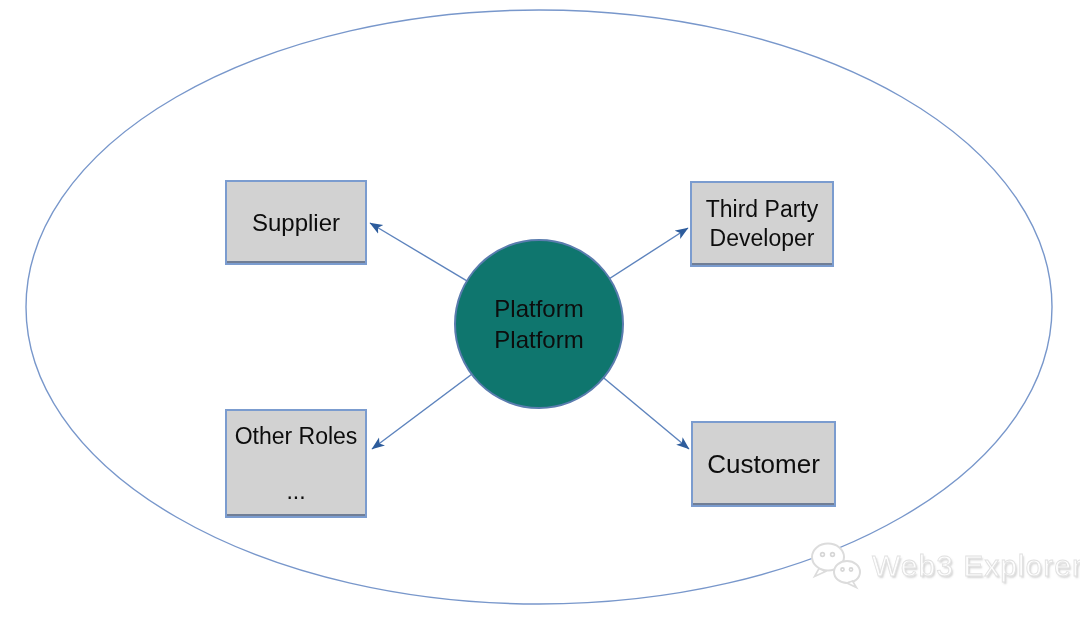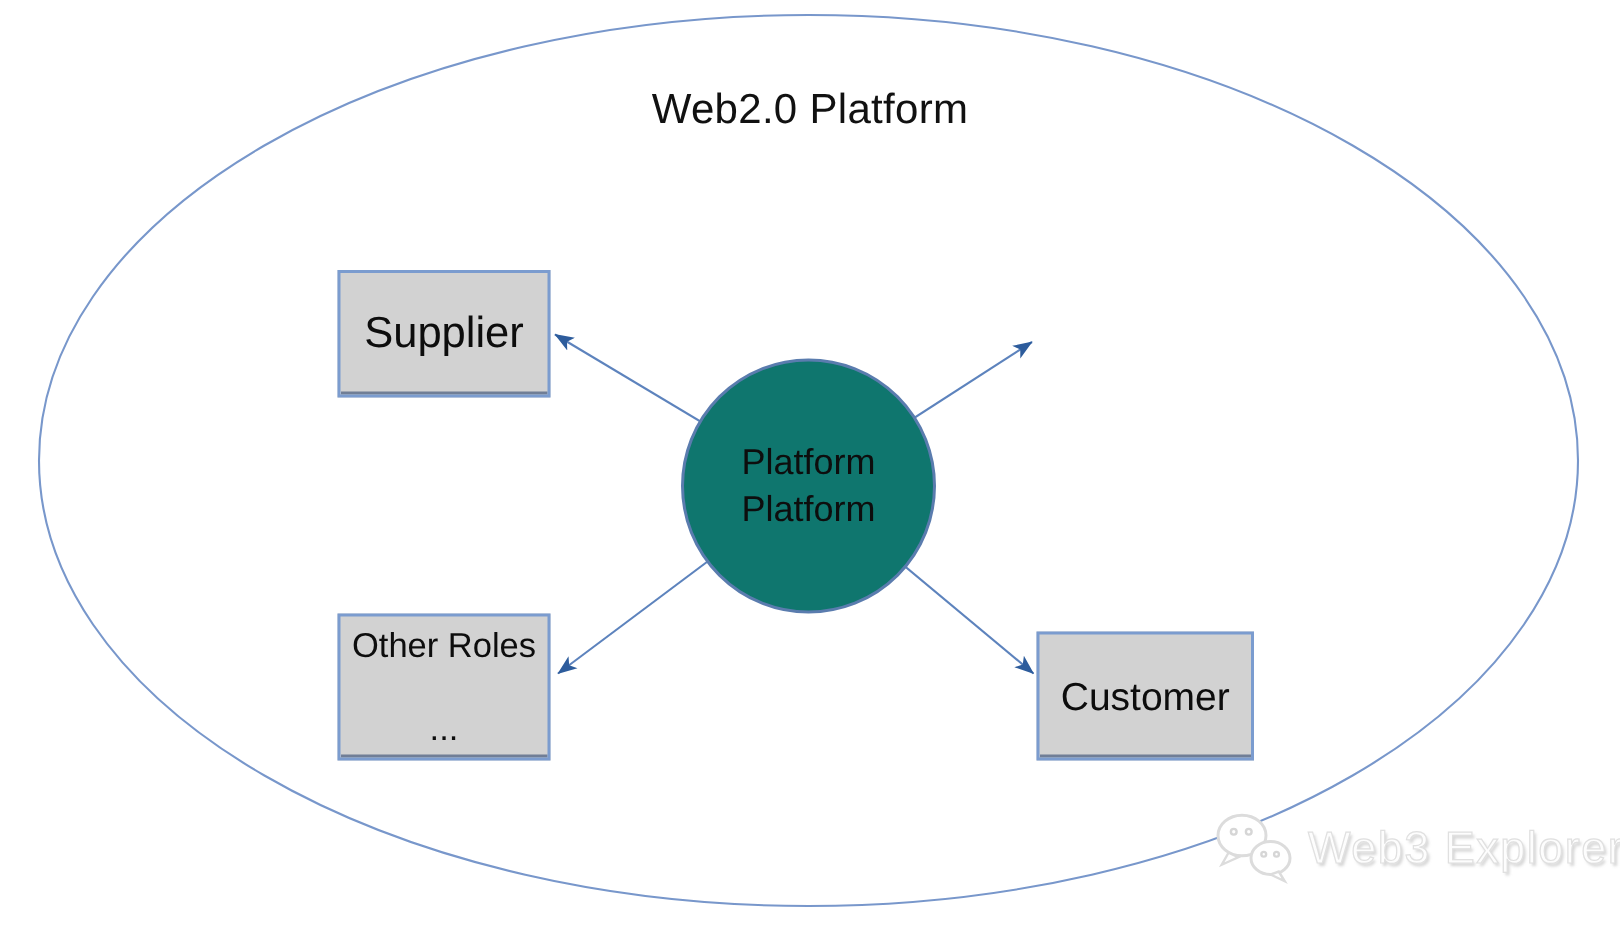--- a/index.html
+++ b/index.html
@@ -41,23 +41,23 @@
     box-shadow: inset 0 -2px 0 rgba(31, 56, 100, 0.55);
     display: flex;
     flex-direction: column;
     align-items: center;
     justify-content: center;
     text-align: center;
     color: #0d0d0d;
     z-index: 2;
     box-sizing: border-box;
   }
-  .box-supplier   { left: 225px; top: 180px; width: 142px; height: 85px; font-size: 29px; }
+  .box-supplier   { left: 225px; top: 180px; width: 142px; height: 85px; font-size: 24px; }
   .box-thirdparty { left: 690px; top: 181px; width: 144px; height: 86px; font-size: 23px; line-height: 29px; }
-  .box-otherroles { left: 225px; top: 409px; width: 142px; height: 98px; font-size: 23px; line-height: 29px; gap: 26px; }
+  .box-otherroles { left: 225px; top: 409px; width: 142px; height: 109px; font-size: 23px; line-height: 29px; gap: 26px; }
   .box-customer   { left: 691px; top: 409px; width: 145px; height: 86px; font-size: 26px; margin-top: 12px; }
   .center-circle {
     position: absolute;
     left: 454px;
     top: 239px;
     width: 170px;
     height: 170px;
     border-radius: 50%;
     background: #0f766e;
     border: 2px solid #5a7cae;
@@ -110,26 +110,29 @@
     <ellipse cx="539" cy="307" rx="513" ry="297" fill="none" stroke="#7897cb" stroke-width="1.4"></ellipse>
 
     <g stroke="#5d83bd" stroke-width="1.4">
       <line x1="539" y1="324" x2="370" y2="223" marker-end="url(#arrowhead)"></line>
       <line x1="539" y1="324" x2="688" y2="228" marker-end="url(#arrowhead)"></line>
       <line x1="539" y1="324" x2="372" y2="449" marker-end="url(#arrowhead)"></line>
       <line x1="539" y1="324" x2="689" y2="449" marker-end="url(#arrowhead)"></line>
     </g>
   </svg>
 
-  <div class="diagram-title">Web2.0 Platform</div>
 
   <div class="node-box box-supplier">
     <span>Supplier</span>
   </div>
 
+  <div class="node-box box-thirdparty">
+    <span>Third Party</span>
+    <span>Developer</span>
+  </div>
 
   <div class="node-box box-otherroles">
     <span>Other Roles</span>
     <span>...</span>
   </div>
 
   <div class="node-box box-customer">
     <span>Customer</span>
   </div>
 

